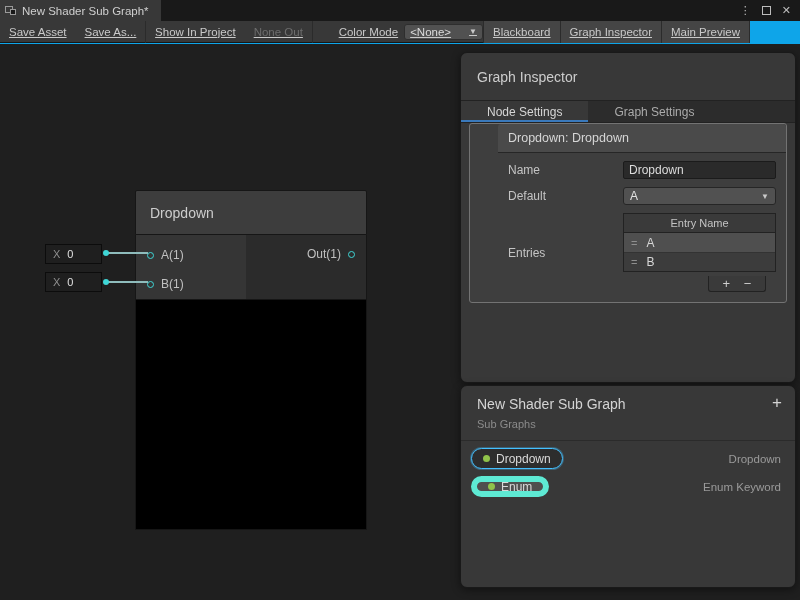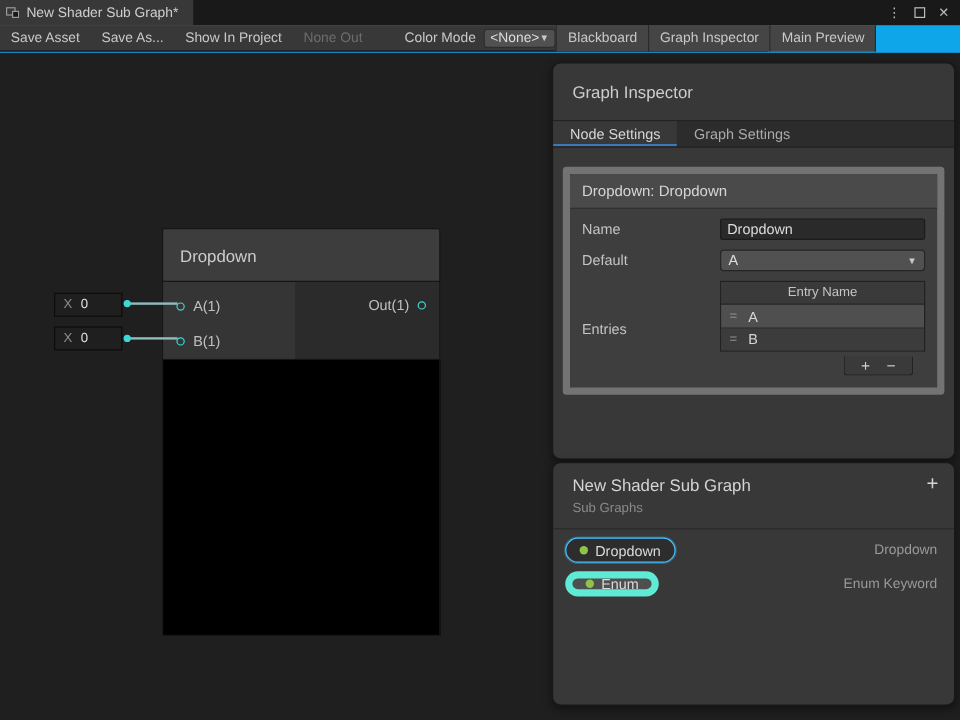--- a/index.html
+++ b/index.html
@@ -8,21 +8,21 @@
   .window { position:relative; width:800px; height:600px; background:#0ea5e9; }
 
   
   .titlebar { position:absolute; top:0; left:0; width:800px; height:21px; background:#191919; display:flex; align-items:center; }
   .tab { height:21px; display:flex; align-items:center; gap:6px; background:#383838; padding:0 12px 0 5px; color:#cfcfcf; font-size:11.5px; white-space:nowrap; }
   .tab-icon svg { display:block; }
   .win-controls { margin-left:auto; display:flex; align-items:center; gap:11px; padding-right:9px; color:#bdbdbd; font-size:11px; }
   .maxbox { width:9px; height:9px; border:1px solid #bdbdbd; display:inline-block; }
 
   
-  .toolbar { position:absolute; top:21px; left:0; width:640px; height:22px; background:#383838; border-bottom:1px solid #161616; display:flex; align-items:center; font-size:11.5px; color:#c9c9c9; white-space:nowrap; }
+  .toolbar { position:absolute; top:21px; left:0; width:750px; height:22px; background:#383838; border-bottom:1px solid #161616; display:flex; align-items:center; font-size:11.5px; color:#c9c9c9; white-space:nowrap;text-decoration:underline; }
   .tb-btn { padding:0 9px; height:22px; display:flex; align-items:center; }
   .tb-btn.disabled { color:#6d6d6d; }
   .tb-sep { width:1px; height:22px; background:#2b2b2b; }
   .tb-label { padding:0 6px 0 26px; }
   .tb-dropdown { width:98px; height:16px; background:#515151; border:1px solid #2e2e2e; border-radius:3px; display:flex; align-items:center; justify-content:space-between; padding:0 5px; color:#dcdcdc; }
   .tb-dd-arrow { font-size:8px; color:#c9c9c9; }
   .tb-right { margin-left:auto; display:flex; height:22px; }
   .tb-toggle { background:#454545; border-left:1px solid #2b2b2b; padding:0 9px; display:flex; align-items:center; }
   .tb-toggle:last-child { border-right:1px solid #2b2b2b; }
 
@@ -54,24 +54,24 @@
   .wdot1 { left:103px; top:250px; }
   .wdot2 { left:103px; top:279px; }
 
   
   .panel { position:absolute; left:460px; width:336px; background:#383838; border:1px solid #191919; border-radius:7px; box-shadow:0 2px 8px rgba(0,0,0,.45); }
   .inspector { top:52px; height:331px; }
   .blackboard { top:385px; height:203px; }
 
   .insp-title { padding:16px 16px 15px; font-size:14px; color:#cdcdcd; }
   .tabbar { display:flex; height:23px; background:#2c2c2c; border-top:1px solid #222; border-bottom:1px solid #222; }
-  .tabitem { padding:0 14px; display:flex; align-items:center; font-size:12px; color:#ababab; }
+  .tabitem { padding:0 26px; display:flex; align-items:center; font-size:12px; color:#ababab; }
   .tabitem.active { background:#383838; color:#d6d6d6; box-shadow:inset 0 -2px 0 #3A79BB; }
 
-  .section { margin:16px 8px 0; border:6px solid #737373; border-radius:3px; background:#3e3e3e; padding-bottom:10px; }
+  .section { margin:0 8px 0; border:1px solid #737373; border-radius:3px; background:#3e3e3e; padding-bottom:10px;padding-left:28px; }
   .section-header { height:29px; background:#4a4a4a; display:flex; align-items:center; padding:0 10px; font-size:12.5px; color:#d6d6d6; border-bottom:1px solid #262626; border-radius:3px 3px 0 0; }
 
   .form-row { display:flex; align-items:center; margin:8px 10px 0; }
   .form-label { width:115px; font-size:12px; color:#c4c4c4; flex:none; }
   .form-field { flex:1; min-width:0; }
   .text-field { height:18px; background:#2a2a2a; border:1px solid #1b1b1b; border-radius:2px; display:flex; align-items:center; padding:0 5px; font-size:12px; color:#dcdcdc; }
   .dd { height:18px; background:#515151; border:1px solid #262626; border-radius:3px; display:flex; align-items:center; justify-content:space-between; padding:0 6px; font-size:12px; color:#e0e0e0; }
   .dd .tb-dd-arrow { font-size:8px; }
 
   .rlist { border:1px solid #222; }

